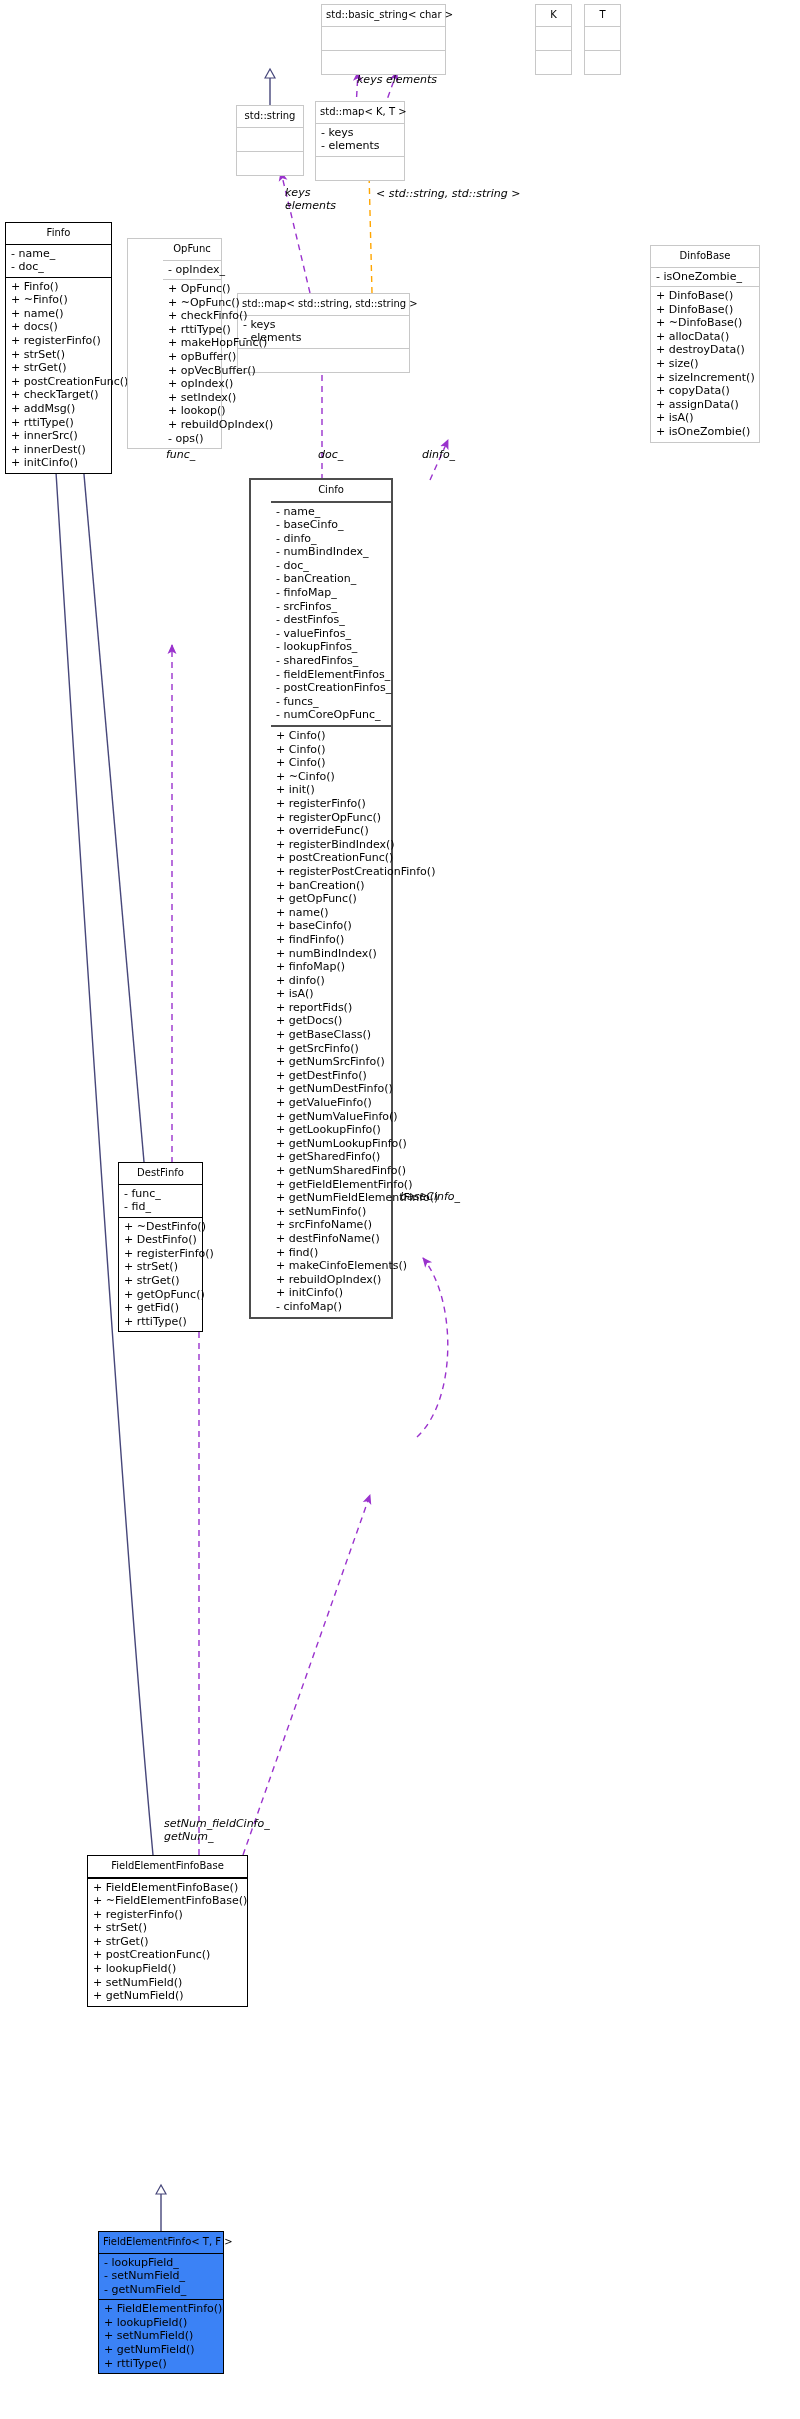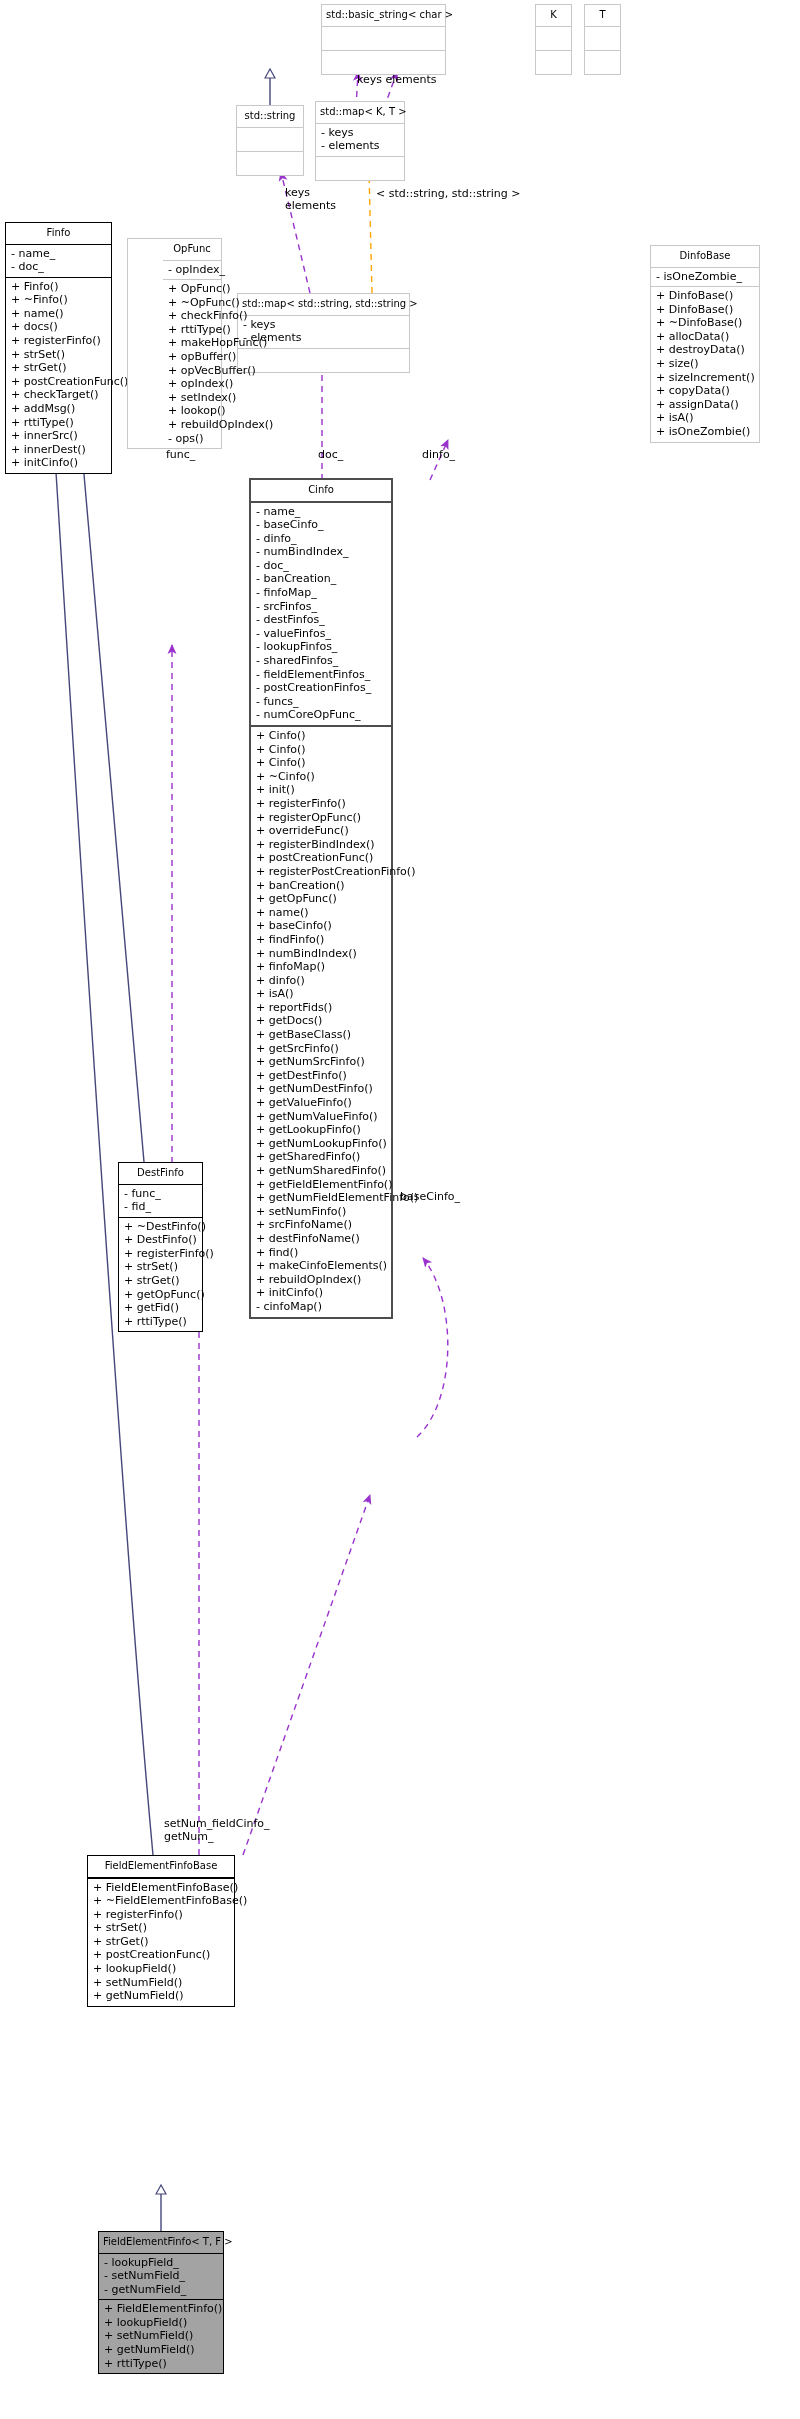--- a/index.html
+++ b/index.html
@@ -35,23 +35,24 @@
     font-size: 11px;
     line-height: 13.5px;
     color: #000000;
     z-index: 5;
   }
   .node.solid {
     border: 1px solid #000000;
   }
   .node.heavy {
     border: 2px solid #4d4d4d;
+    padding-left: 20px;
   }
   .node.shaded {
-    background: #a3a3a3;
+    background: #3b82f6;
     border: 1px solid #000000;
   }
   .nd-title {
     text-align: center;
     padding: 3px 4px 4px 4px;
     white-space: nowrap;
     font-size: 10px;
   }
   .nd-sep-light { border-top: 1px solid #c8c8c8; }
   .nd-sep-dark  { border-top: 1px solid #000000; }
@@ -65,20 +66,21 @@
     font-size: 11px;
     line-height: 13.6px;
   }
   .edge-label {
     position: absolute;
     font-size: 11px;
     color: #000000;
     white-space: pre;
     line-height: 13px;
     z-index: 6;
+    font-style: italic;
   }
 </style>
 </head>
 <body>
 
 <div id="canvas">
 
   <svg class="edges" viewBox="0 0 800 2419">
     <defs>
       <marker id="hollow-tri" markerWidth="12" markerHeight="12" refX="9" refY="6" orient="auto" markerUnits="userSpaceOnUse">
@@ -328,21 +330,21 @@
       <div class="nd-row">+ DestFinfo()</div>
       <div class="nd-row">+ registerFinfo()</div>
       <div class="nd-row">+ strSet()</div>
       <div class="nd-row">+ strGet()</div>
       <div class="nd-row">+ getOpFunc()</div>
       <div class="nd-row">+ getFid()</div>
       <div class="nd-row">+ rttiType()</div>
     </div>
   </div>
 
-  <div class="node solid" style="left:87px; top:1855px; width:148px;">
+  <div class="node solid" style="left:87px; top:1855px; width:161px;">
     <div class="nd-title">FieldElementFinfoBase</div>
     <div class="nd-sep-dark"></div>
     <div class="nd-sep-dark"></div>
     <div class="nd-sec">
       <div class="nd-row">+ FieldElementFinfoBase()</div>
       <div class="nd-row">+ ~FieldElementFinfoBase()</div>
       <div class="nd-row">+ registerFinfo()</div>
       <div class="nd-row">+ strSet()</div>
       <div class="nd-row">+ strGet()</div>
       <div class="nd-row">+ postCreationFunc()</div>

